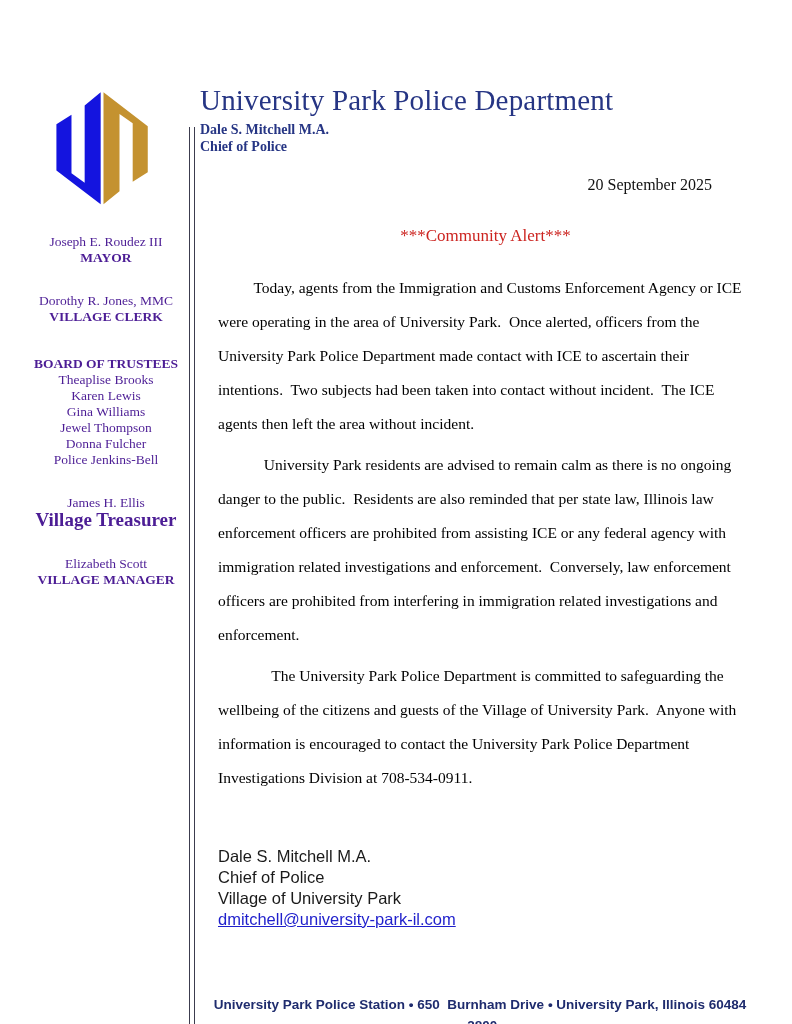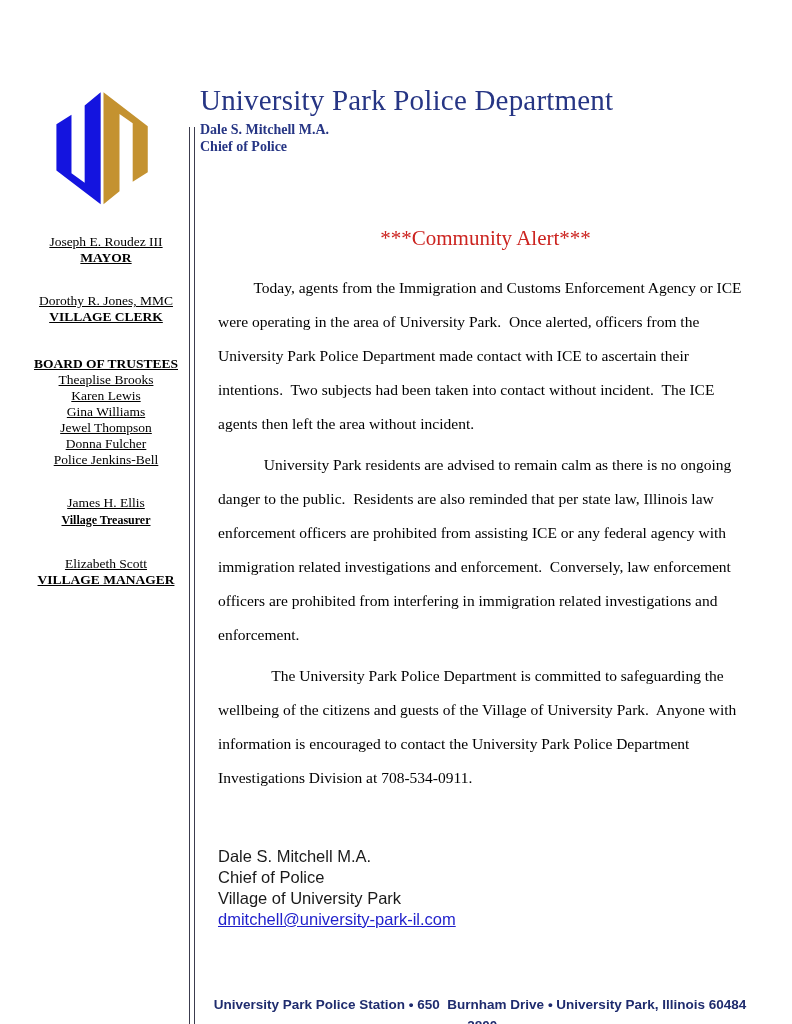--- a/index.html
+++ b/index.html
@@ -23,30 +23,30 @@
     border-right:1.5px solid #3c3c4e;
   }
   
   .header { position:absolute; left:200px; top:84px; width:505px; color:#263584; }
   .header .title { font-size:29px; letter-spacing:0.2px; }
   .header .sub { font-size:14px; font-weight:bold; line-height:17px; margin-top:4px; }
   .dateline { position:absolute; left:200px; top:176px; width:512px; text-align:right; font-size:16px; color:#111; }
   
   .sidebar {
     position:absolute; left:28px; top:234px; width:156px;
-    text-align:center; color:#000000;
-    font-size:13.5px; line-height:16px;text-decoration:underline;
+    text-align:center; color:#4c1d95;
+    font-size:13.5px; line-height:16px;
   }
   .sidebar .group { margin-bottom:27px; }
   .sidebar .bold { font-weight:bold; }
-  .sidebar .big { font-weight:bold; font-size:12px; line-height:18px; }
+  .sidebar .big { font-weight:bold; font-size:19px; line-height:18px; }
   
   .alert-heading {
     position:absolute; left:218px; top:226px; width:535px;
-    text-align:center; font-size:21px; color:#cc2420;
+    text-align:center; font-size:17px; color:#cc2420;
   }
   
   .body-text { position:absolute; left:218px; top:271px; width:540px; font-size:15.5px; }
   .para { margin-bottom:7px; }
   .para .line { line-height:34px; white-space:pre-wrap; }
   .para .line:first-child { text-indent:19px;text-align:center; }
   
   .signature {
     position:absolute; left:218px; top:846px;
     font-family:"Liberation Sans", sans-serif;
@@ -75,20 +75,21 @@
   </div>
 
   <div class="vrule"></div>
 
   <div class="header">
     <div class="title">University Park Police Department</div>
     <div class="sub">Dale S. Mitchell M.A.</div>
     <div class="sub" style="margin-top:0;">Chief of Police</div>
   </div>
 
+  <div class="dateline">20 September 2025</div>
 
   <div class="sidebar">
     <div class="group">
       <div>Joseph E. Roudez III</div>
       <div class="bold">MAYOR</div>
     </div>
     <div class="group" style="margin-top:26px;">
       <div>Dorothy R. Jones, MMC</div>
       <div class="bold">VILLAGE CLERK</div>
     </div>

